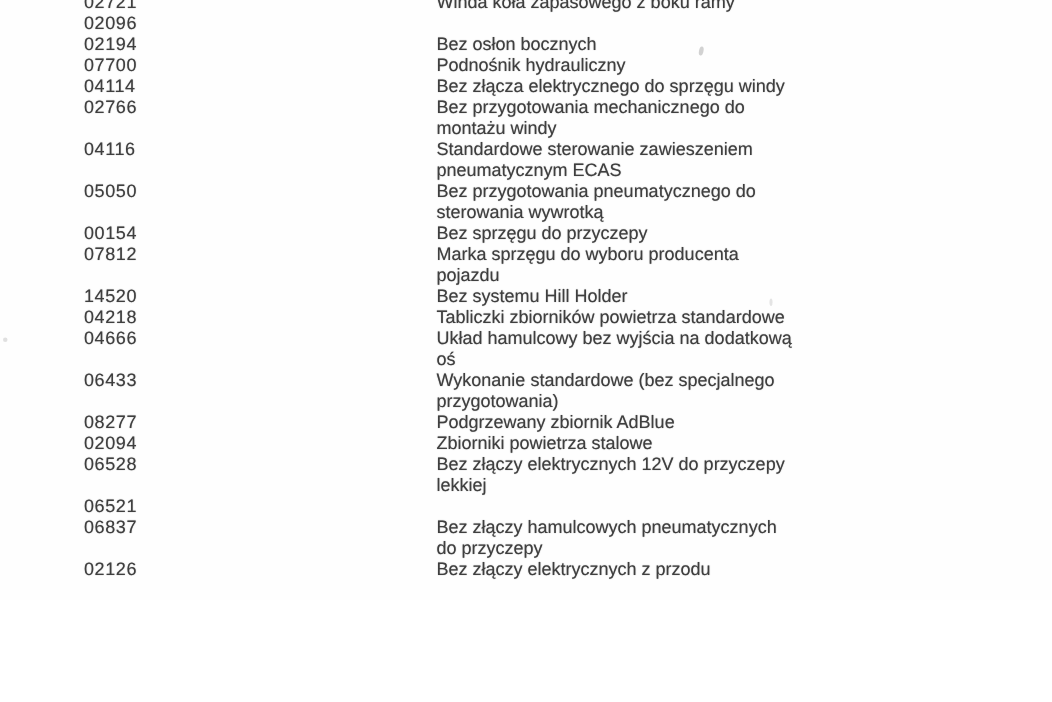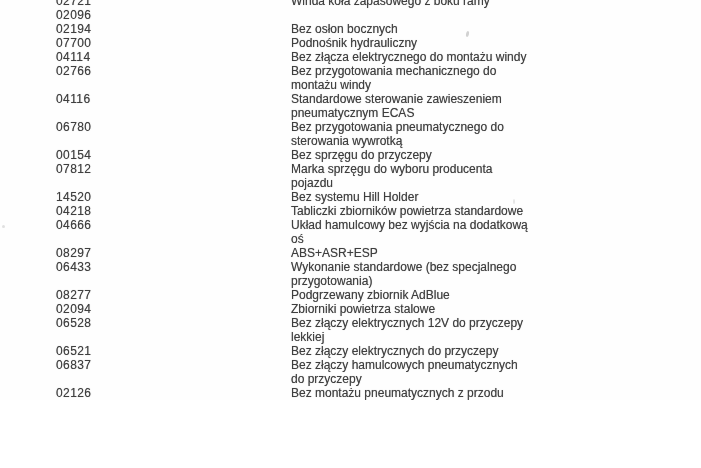--- a/index.html
+++ b/index.html
@@ -69,35 +69,35 @@
       <span class="option-desc">Bez osłon bocznych</span>
     </div>
 
     <div class="option-row">
       <span class="option-code">07700</span>
       <span class="option-desc">Podnośnik hydrauliczny</span>
     </div>
 
     <div class="option-row">
       <span class="option-code">04114</span>
-      <span class="option-desc">Bez złącza elektrycznego do montażu windy</span>
+      <span class="option-desc">Bez złącza elektrycznego do sprzęgu windy</span>
     </div>
 
     <div class="option-row">
       <span class="option-code">02766</span>
       <span class="option-desc">Bez przygotowania mechanicznego do<br>montażu windy</span>
     </div>
 
     <div class="option-row">
       <span class="option-code">04116</span>
       <span class="option-desc">Standardowe sterowanie zawieszeniem<br>pneumatycznym ECAS</span>
     </div>
 
     <div class="option-row">
-      <span class="option-code">06780</span>
+      <span class="option-code">05050</span>
       <span class="option-desc">Bez przygotowania pneumatycznego do<br>sterowania wywrotką</span>
     </div>
 
     <div class="option-row">
       <span class="option-code">00154</span>
       <span class="option-desc">Bez sprzęgu do przyczepy</span>
     </div>
 
     <div class="option-row">
       <span class="option-code">07812</span>
@@ -112,24 +112,20 @@
     <div class="option-row">
       <span class="option-code">04218</span>
       <span class="option-desc">Tabliczki zbiorników powietrza standardowe</span>
     </div>
 
     <div class="option-row">
       <span class="option-code">04666</span>
       <span class="option-desc">Układ hamulcowy bez wyjścia na dodatkową<br>oś</span>
     </div>
 
-    <div class="option-row">
-      <span class="option-code">08297</span>
-      <span class="option-desc">ABS+ASR+ESP</span>
-    </div>
 
 
     <div class="option-row">
       <span class="option-code">06433</span>
       <span class="option-desc">Wykonanie standardowe (bez specjalnego<br>przygotowania)</span>
     </div>
 
     <div class="option-row">
       <span class="option-code">08277</span>
       <span class="option-desc">Podgrzewany zbiornik AdBlue</span>
@@ -140,31 +136,30 @@
       <span class="option-desc">Zbiorniki powietrza stalowe</span>
     </div>
 
     <div class="option-row">
       <span class="option-code">06528</span>
       <span class="option-desc">Bez złączy elektrycznych 12V do przyczepy<br>lekkiej</span>
     </div>
 
     <div class="option-row">
       <span class="option-code">06521</span>
-      <span class="option-desc">Bez złączy elektrycznych do przyczepy</span>
     </div>
 
     <div class="option-row">
       <span class="option-code">06837</span>
       <span class="option-desc">Bez złączy hamulcowych pneumatycznych<br>do przyczepy</span>
     </div>
 
     <div class="option-row">
       <span class="option-code">02126</span>
-      <span class="option-desc">Bez montażu pneumatycznych z przodu</span>
+      <span class="option-desc">Bez złączy elektrycznych z przodu</span>
     </div>
   </div>
 
   <div class="section-heading" style="color: rgb(187, 65, 86);">KABINA Z ZEWNĄTRZ</div>
 
   <div class="speck s1"></div>
   <div class="speck s2"></div>
   <div class="speck s3"></div>
   <div class="speck s4"></div>
   <div class="speck s5"></div>

